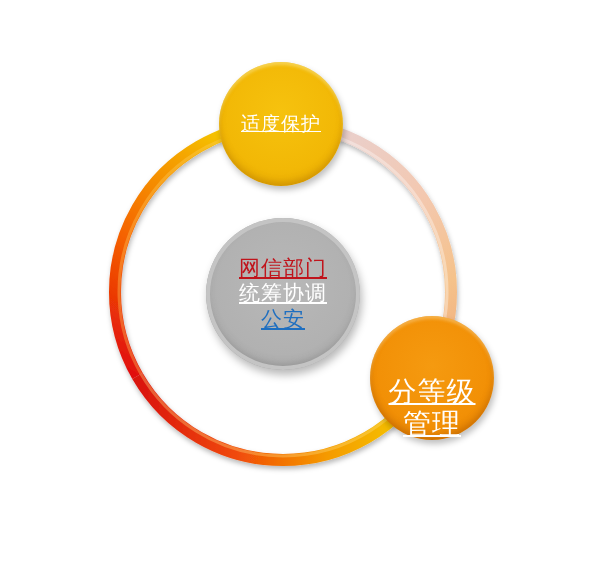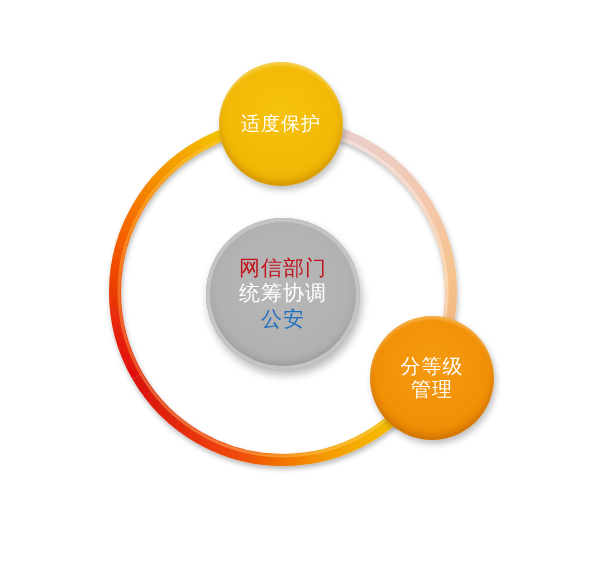--- a/index.html
+++ b/index.html
@@ -1,33 +1,33 @@
 <!DOCTYPE html>
 <html><head>
   <meta charset="utf-8">
   <style>
     html, body { margin: 0; padding: 0; background: #ffffff; }
     body { width: 600px; height: 568px; position: relative; overflow: hidden;
            font-family: "DejaVu Sans", "Liberation Sans", sans-serif; }
     #stage { position: absolute; left: 0; top: 0; width: 600px; height: 568px; }
     .node { position: absolute; border-radius: 50%; display: flex; flex-direction: column;
             align-items: center; justify-content: center; text-align: center; color: #ffffff; }
-    .node span { display: block; line-height: 1.15; }
+    .node span { display: block; line-height: 1.15; text-decoration: underline; }
     .node-top { left: 219px; top: 62px; width: 124px; height: 124px;
       background: radial-gradient(circle at 50% 40%, #f6c20e 0%, #f2b806 60%, #e3a500 100%);
       box-shadow: inset 0 -4px 6px rgba(160,100,0,0.35), inset 0 3px 3px rgba(255,240,150,0.5), 2px 4px 6px rgba(0,0,0,0.25);
       font-size: 19px; letter-spacing: 1px; }
     .node-left { left: 69px; top: 316px; width: 124px; height: 124px;
       background: radial-gradient(circle at 50% 40%, #f22222 0%, #e81414 60%, #c80808 100%);
       box-shadow: inset 0 -4px 6px rgba(120,0,0,0.35), inset 0 3px 3px rgba(255,150,150,0.45), 2px 4px 6px rgba(0,0,0,0.25);
       font-size: 19px; letter-spacing: 1px; }
     .node-right { left: 370px; top: 316px; width: 124px; height: 124px;
       background: radial-gradient(circle at 50% 40%, #f59a10 0%, #f29006 60%, #dd7c00 100%);
       box-shadow: inset 0 -4px 6px rgba(150,70,0,0.35), inset 0 3px 3px rgba(255,220,150,0.45), 2px 4px 6px rgba(0,0,0,0.25);
-      font-size: 20px; letter-spacing: 1px; }
+      font-size: 28px; letter-spacing: 1px; justify-content: flex-end; }
     .node-center { left: 206px; top: 218px; width: 154px; height: 152px;
       background: radial-gradient(circle at 50% 45%, #b8b8b8 0%, #b0b0b0 70%, #a4a4a4 100%);
       box-shadow: inset 0 0 0 4px #c4c4c4, inset 0 -5px 8px rgba(80,80,80,0.35), 2px 5px 8px rgba(0,0,0,0.28);
       font-size: 21px; letter-spacing: 1px; }
     .node-center span { line-height: 1.2; }
     .c-red { color: #c0141c; }
     .c-white { color: #ffffff; text-align: right; }
     .c-blue { color: #1f6fc0; text-align: right; }
   </style>
 </head>

